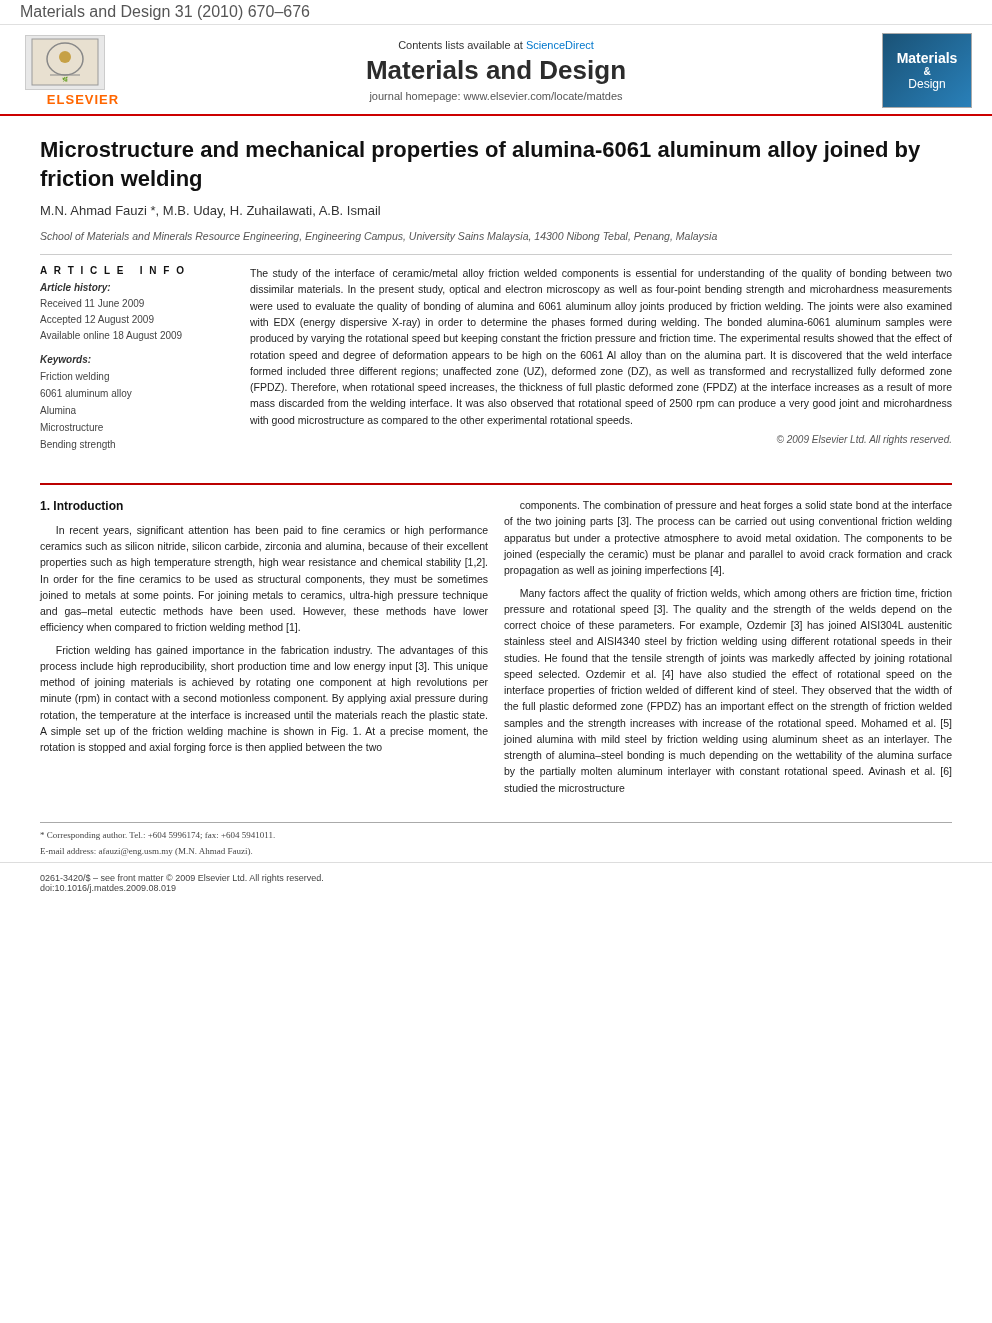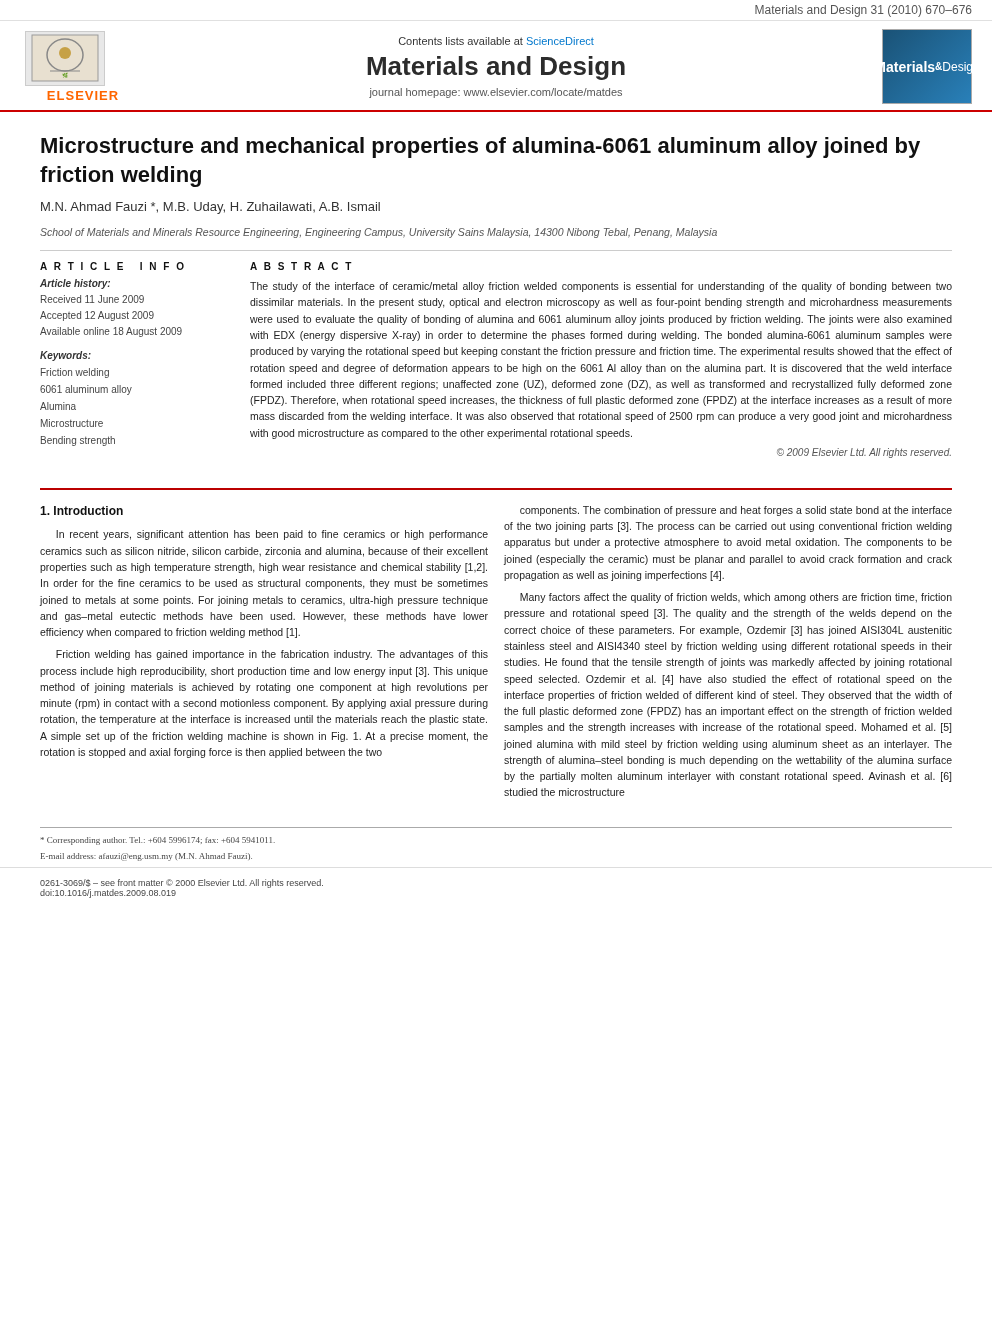--- a/index.html
+++ b/index.html
@@ -72,21 +72,21 @@
     .journal-homepage {
       font-size: 11px;
       color: #555;
       font-family: Arial, sans-serif;
     }
     .journal-logo-right {
       width: 90px;
       height: 75px;
       background: linear-gradient(135deg, #1a5276, #2980b9);
       display: flex;
-      flex-direction: row;
+      flex-direction: column;
       align-items: center;
       justify-content: center;
       color: #fff;
       font-size: 11px;
       font-family: Arial, sans-serif;
       font-weight: bold;
       border: 1px solid #aaa;
     }
     .journal-logo-right .mat {
       font-size: 14px;
@@ -94,22 +94,21 @@
     }
     .journal-logo-right .amp {
       font-size: 10px;
     }
     .journal-logo-right .des {
       font-size: 12px;
       font-weight: normal;
     }
     
     .citation-line {
-      text-align: right;
-      font-size: 12px;
+      font-size: 16px;
       color: #555;
       padding: 3px 20px;
       font-family: Arial, sans-serif;
       border-bottom: 1px solid #e0e0e0;
     }
     
     .article-content {
       padding: 20px 40px 20px 40px;
     }
     .article-title {
@@ -306,21 +305,20 @@
 
         <div class="keywords-label">Keywords:</div>
         <div class="keyword-item">Friction welding</div>
         <div class="keyword-item">6061 aluminum alloy</div>
         <div class="keyword-item">Alumina</div>
         <div class="keyword-item">Microstructure</div>
         <div class="keyword-item">Bending strength</div>
       </div>
 
       <div class="article-info-right">
-        <div class="section-label">A B S T R A C T</div>
         <div class="abstract-text">The study of the interface of ceramic/metal alloy friction welded components is essential for understanding of the quality of bonding between two dissimilar materials. In the present study, optical and electron microscopy as well as four-point bending strength and microhardness measurements were used to evaluate the quality of bonding of alumina and 6061 aluminum alloy joints produced by friction welding. The joints were also examined with EDX (energy dispersive X-ray) in order to determine the phases formed during welding. The bonded alumina-6061 aluminum samples were produced by varying the rotational speed but keeping constant the friction pressure and friction time. The experimental results showed that the effect of rotation speed and degree of deformation appears to be high on the 6061 Al alloy than on the alumina part. It is discovered that the weld interface formed included three different regions; unaffected zone (UZ), deformed zone (DZ), as well as transformed and recrystallized fully deformed zone (FPDZ). Therefore, when rotational speed increases, the thickness of full plastic deformed zone (FPDZ) at the interface increases as a result of more mass discarded from the welding interface. It was also observed that rotational speed of 2500 rpm can produce a very good joint and microhardness with good microstructure as compared to the other experimental rotational speeds.</div>
         <div class="copyright-line">© 2009 Elsevier Ltd. All rights reserved.</div>
       </div>
     </div>
   </div>
 
   <div class="divider-line"></div>
 
   <div class="body-section">
 
@@ -335,17 +333,17 @@
       <p class="body-paragraph">Many factors affect the quality of friction welds, which among others are friction time, friction pressure and rotational speed [3]. The quality and the strength of the welds depend on the correct choice of these parameters. For example, Ozdemir [3] has joined AISI304L austenitic stainless steel and AISI4340 steel by friction welding using different rotational speeds in their studies. He found that the tensile strength of joints was markedly affected by joining rotational speed selected. Ozdemir et al. [4] have also studied the effect of rotational speed on the interface properties of friction welded of different kind of steel. They observed that the width of the full plastic deformed zone (FPDZ) has an important effect on the strength of friction welded samples and the strength increases with increase of the rotational speed. Mohamed et al. [5] joined alumina with mild steel by friction welding using aluminum sheet as an interlayer. The strength of alumina–steel bonding is much depending on the wettability of the alumina surface by the partially molten aluminum interlayer with constant rotational speed. Avinash et al. [6] studied the microstructure</p>
     </div>
   </div>
 
   <div style="padding: 0 40px; margin-top: 20px;">
     <div style="height:1px; background:#aaa; margin-bottom:6px;"></div>
     <div class="footer-note">* Corresponding author. Tel.: +604 5996174; fax: +604 5941011.</div>
     <div class="footer-note">E-mail address: afauzi@eng.usm.my (M.N. Ahmad Fauzi).</div>
   </div>
   <div class="article-footer">
-    <div class="footer-doi">0261-3069/$ – see front matter © 2000 Elsevier Ltd. All rights reserved.</div>
+    <div class="footer-doi">0261-3420/$ – see front matter © 2009 Elsevier Ltd. All rights reserved.</div>
     <div class="footer-doi">doi:10.1016/j.matdes.2009.08.019</div>
   </div>
 
 </div>
 
 </body></html>

